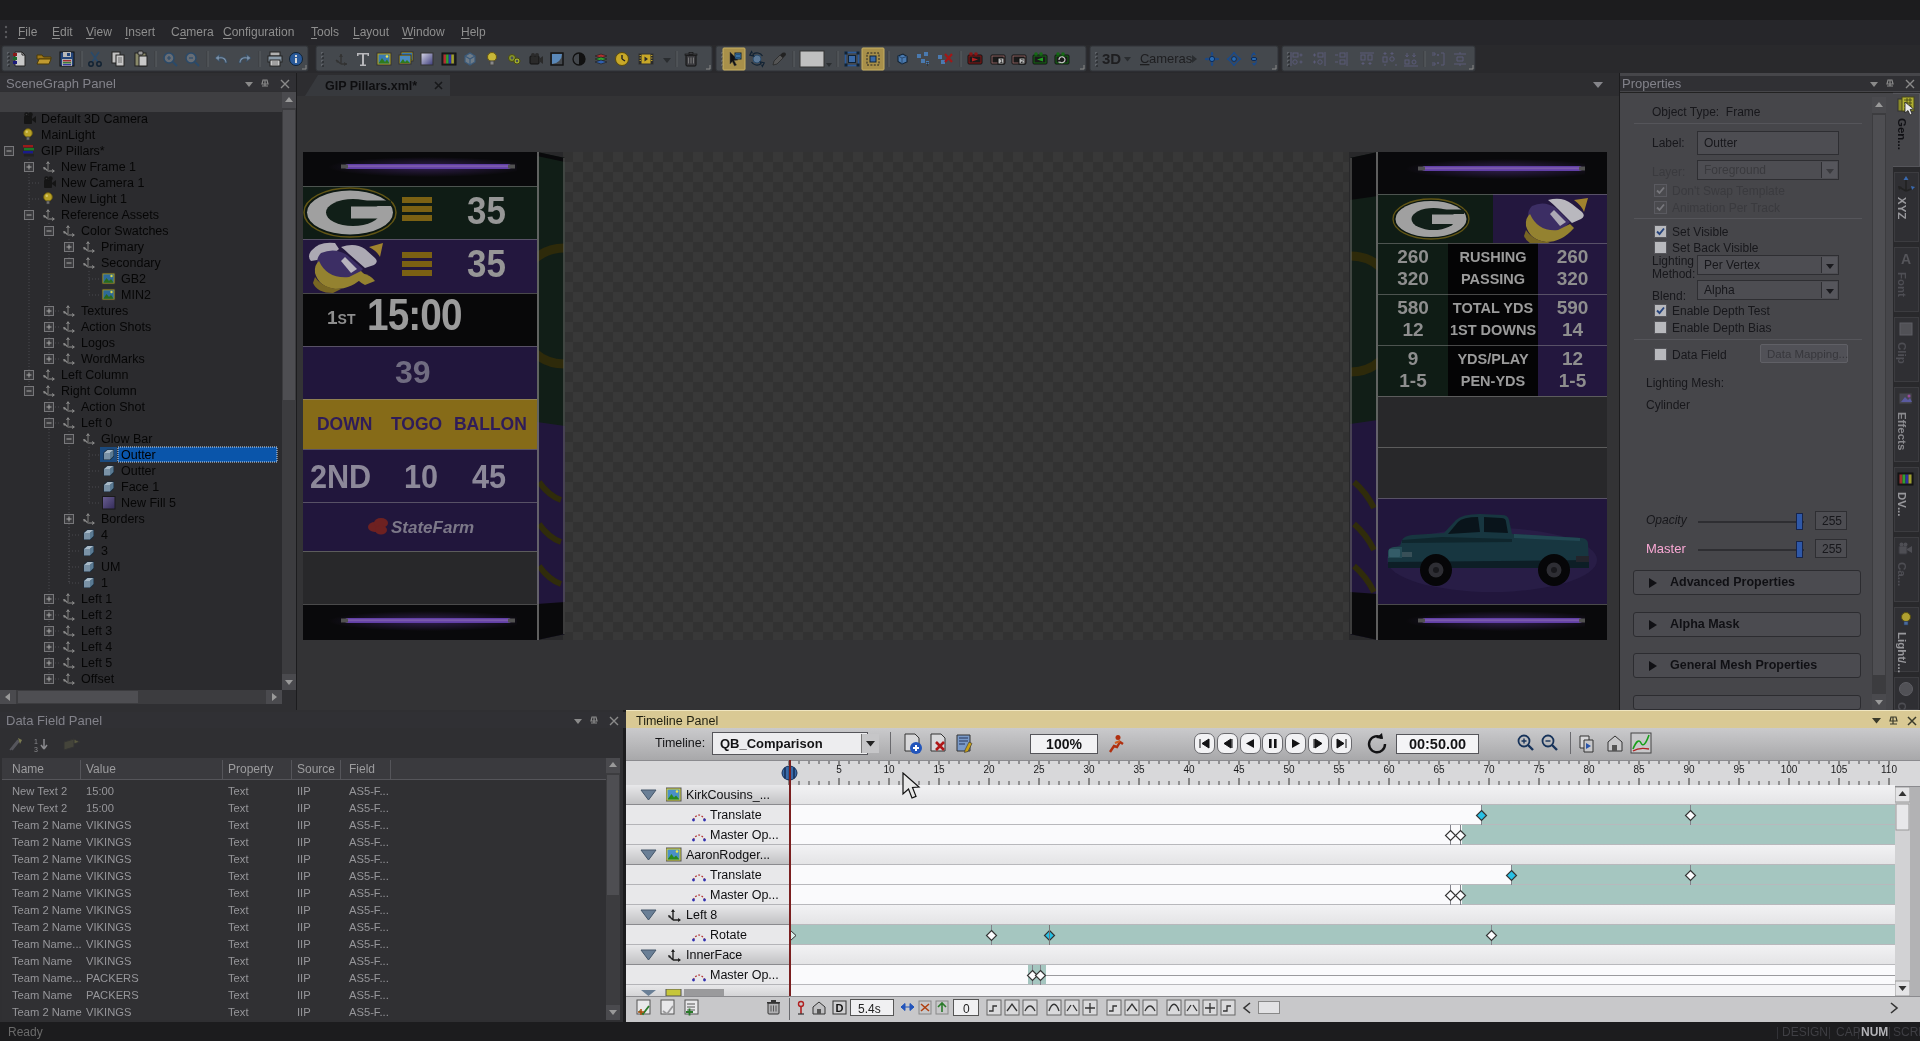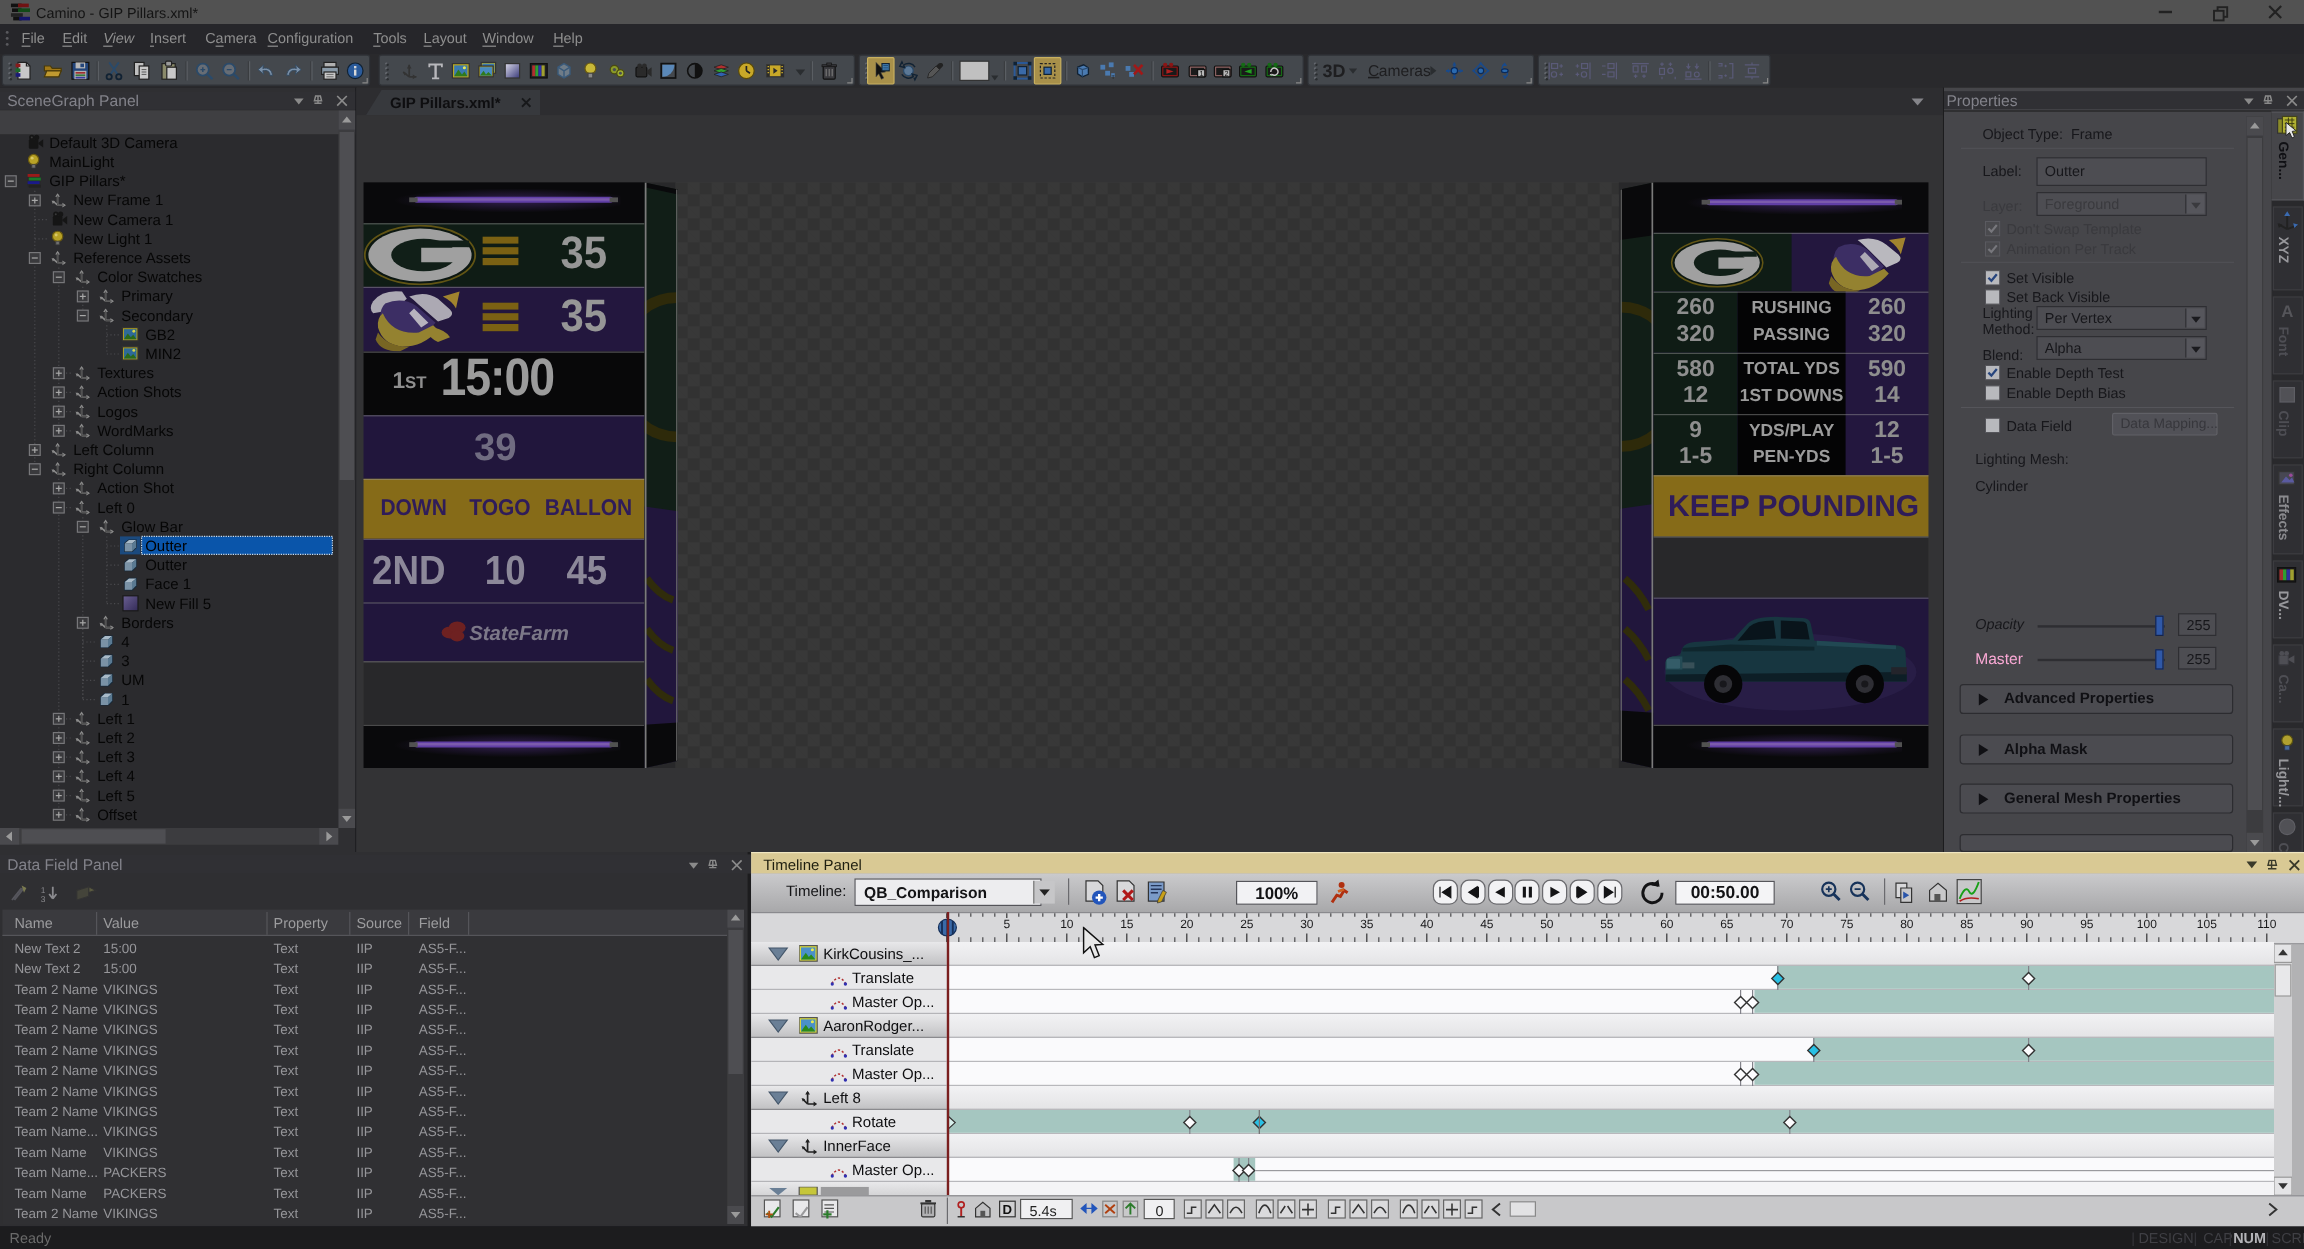--- a/index.html
+++ b/index.html
@@ -17,47 +17,29 @@
 #sgp { left:0; top:73px; width:296px; height:637px; background:#2f2f32; }
 #dfp { left:0; top:710px; width:623px; height:312px; background:#2f2f32; }
 #tlp { left:626px; top:710px; width:1294px; height:312px; background:#9b9b9d; }
 #props { left:1620px; top:73px; width:300px; height:637px; background:#46464a; }
 #viewport { left:297px; top:73px; width:1322px; height:637px; background:#333335; }
 #statusbar { left:0; top:1022px; width:1920px; height:19px; background:#1c1c1e; color:#6a6a6a; font-size:12px; }
 </style>
 </head>
 <body>
 <div id="app">
-  <div class="abs" id="titlebar">
-    <svg class="abs" style="left:9px;top:2px;" width="17" height="16">
-      <rect x="0" y="1" width="9" height="3" fill="#111"></rect>
-      <rect x="6" y="1" width="9" height="3" fill="#701212"></rect>
-      <rect x="1" y="5" width="8" height="3" fill="#111"></rect>
-      <rect x="6" y="5" width="10" height="3" fill="#124a18"></rect>
-      <rect x="0" y="9" width="10" height="3" fill="#222"></rect>
-      <rect x="2" y="12" width="7" height="3" fill="#111"></rect>
-      <rect x="7" y="12" width="9" height="3" fill="#15156a"></rect>
-    </svg>
-    <span class="abs txt">Camino - GIP Pillars.xml*</span>
-    <svg class="abs" style="left:1795px;top:0;" width="120" height="20">
-      <rect x="4" y="9" width="11" height="2" fill="#222"></rect>
-      <rect x="53" y="6" width="8" height="8" fill="none" stroke="#222" stroke-width="1.6"></rect>
-      <rect x="50" y="9" width="8" height="8" fill="#535353" stroke="#222" stroke-width="1.6"></rect>
-      <path d="M 96 5 L 106 15 M 106 5 L 96 15" stroke="#222" stroke-width="1.8"></path>
-    </svg>
-  </div>
   <div class="abs" id="menubar">
     <svg class="abs" style="left:4px;top:5px;" width="4" height="16">
       <circle cx="2" cy="2" r="1.2" fill="#5a5a5e"></circle>
         <circle cx="2" cy="7" r="1.2" fill="#5a5a5e"></circle>
         <circle cx="2" cy="12" r="1.2" fill="#5a5a5e"></circle>
     </svg>
     <span class="menu-item" style="left:18px;"><span class="mn">F</span>ile</span>
     <span class="menu-item" style="left:52px;"><span class="mn">E</span>dit</span>
-    <span class="menu-item" style="left:86px;font-style:italic;"><span class="mn">V</span>iew</span>
+    <span class="menu-item" style="left:86px;"><span class="mn">V</span>iew</span>
     <span class="menu-item" style="left:125px;"><span class="mn">I</span>nsert</span>
     <span class="menu-item" style="left:171px;">C<span class="mn">a</span>mera</span>
     <span class="menu-item" style="left:223px;"><span class="mn">C</span>onfiguration</span>
     <span class="menu-item" style="left:311px;"><span class="mn">T</span>ools</span>
     <span class="menu-item" style="left:353px;"><span class="mn">L</span>ayout</span>
     <span class="menu-item" style="left:402px;"><span class="mn">W</span>indow</span>
     <span class="menu-item" style="left:461px;"><span class="mn">H</span>elp</span>
   </div>
   <div class="abs" id="toolrow">
       <svg class="abs" style="left:0;top:0;" width="1920" height="28">
@@ -591,23 +573,20 @@
         <div class="abs" style="left:0;top:3px;width:70px;text-align:center;font-size:19px;font-weight:bold;color:#b2b2b2;line-height:22px;white-space:nowrap;">580<br>12</div>
         <div class="abs" style="left:70px;top:3px;width:90px;text-align:center;font-size:14.5px;font-weight:bold;color:#c2c2c2;line-height:22px;white-space:nowrap;">TOTAL YDS<br>1ST DOWNS</div>
         <div class="abs" style="left:160px;top:3px;width:69px;text-align:center;font-size:19px;font-weight:bold;color:#b2b2b2;line-height:22px;white-space:nowrap;">590<br>14</div>
       </div>
   <div class="abs" style="left:1081px;top:272px;width:229px;height:51px;background:#2c1d4e;">
         <div class="abs" style="left:0;top:0;width:70px;height:51px;background:#13241b;"></div>
         <div class="abs" style="left:70px;top:0;width:90px;height:51px;background:#060607;"></div>
         <div class="abs" style="left:0;top:3px;width:70px;text-align:center;font-size:19px;font-weight:bold;color:#b2b2b2;line-height:22px;white-space:nowrap;">9<br>1-5</div>
         <div class="abs" style="left:70px;top:3px;width:90px;text-align:center;font-size:14.5px;font-weight:bold;color:#c2c2c2;line-height:22px;white-space:nowrap;">YDS/PLAY<br>PEN-YDS</div>
         <div class="abs" style="left:160px;top:3px;width:69px;text-align:center;font-size:19px;font-weight:bold;color:#b2b2b2;line-height:22px;white-space:nowrap;">12<br>1-5</div>
-      </div>
-  <div class="abs" style="left:1081px;top:323px;width:229px;height:51px;background:#a8861e;">
-        <span class="abs" style="left:12px;top:12px;font-size:25px;font-weight:bold;color:#3b2470;white-space:nowrap;">KEEP POUNDING</span>
       </div>
   <div class="abs" style="left:1081px;top:425px;width:229px;height:106px;background:#2a1c4b;">
         <svg class="abs" style="left:2px;top:10px;" width="224" height="88">
           <ellipse cx="112" cy="52" rx="105" ry="32" fill="#3a2e66" opacity="0.5"></ellipse>
           <path d="M8 60 L8 44 Q8 40 14 39 L20 38 L22 32 Q24 28 32 27 L64 25 L76 12 Q82 6 100 6 L122 7 Q128 7 129 12 L132 26 L202 30 Q208 31 208 36 L209 60 Z" fill="#1d4450"></path>
           <path d="M78 14 Q83 9 98 9 L100 24 L68 26 Z" fill="#0c1a22"></path>
           <path d="M104 9 L121 10 Q126 10 126 14 L128 25 L104 24 Z" fill="#0c1a22"></path>
           <path d="M8 54 L209 52 L209 60 L8 60 Z" fill="#112630"></path>
           <path d="M8 44 Q8 40 14 39 L22 39 L22 50 L8 50 Z" fill="#2d5d6a"></path>
           <rect x="9" y="41" width="11" height="8" rx="1" fill="#417483"></rect>

